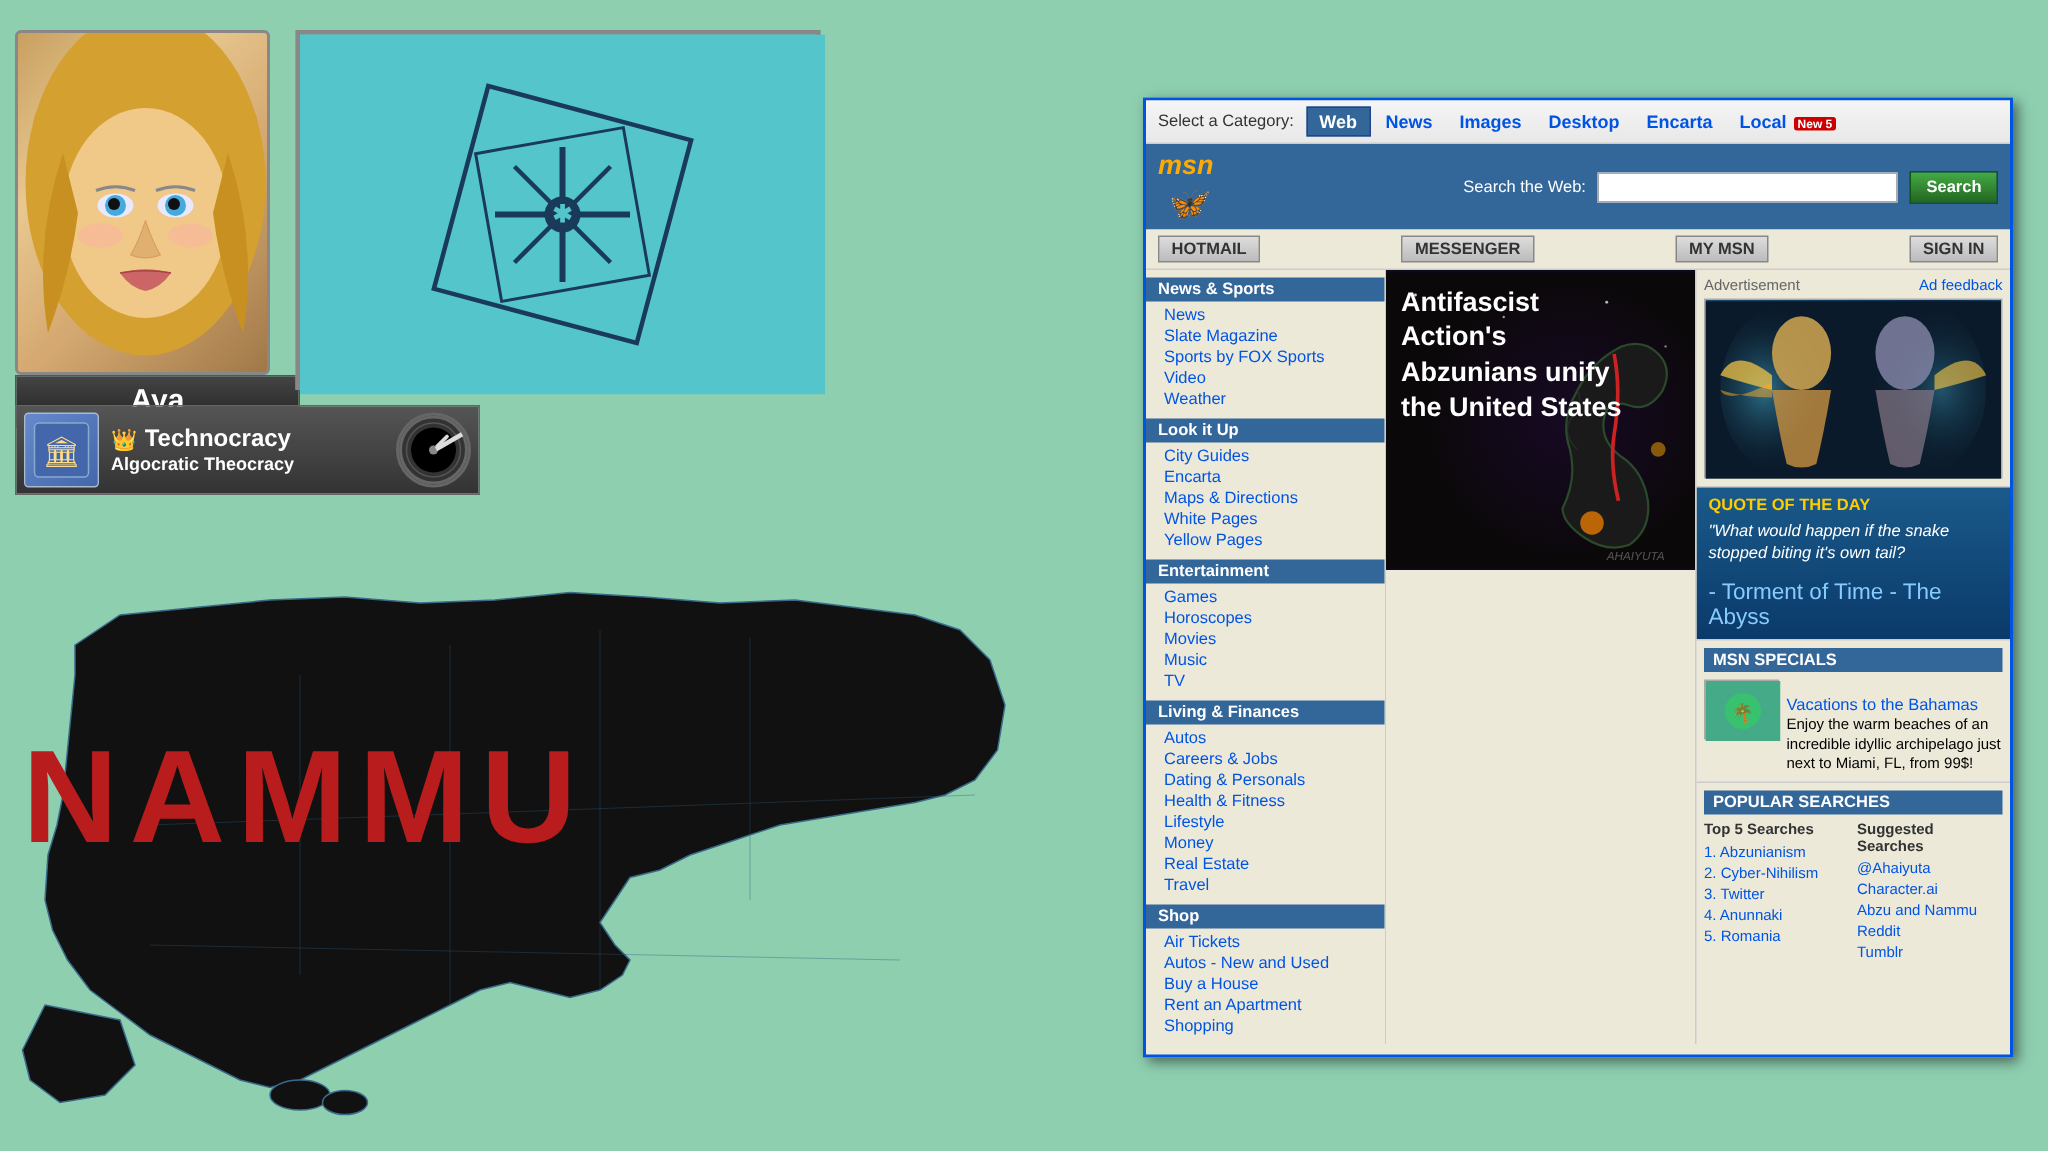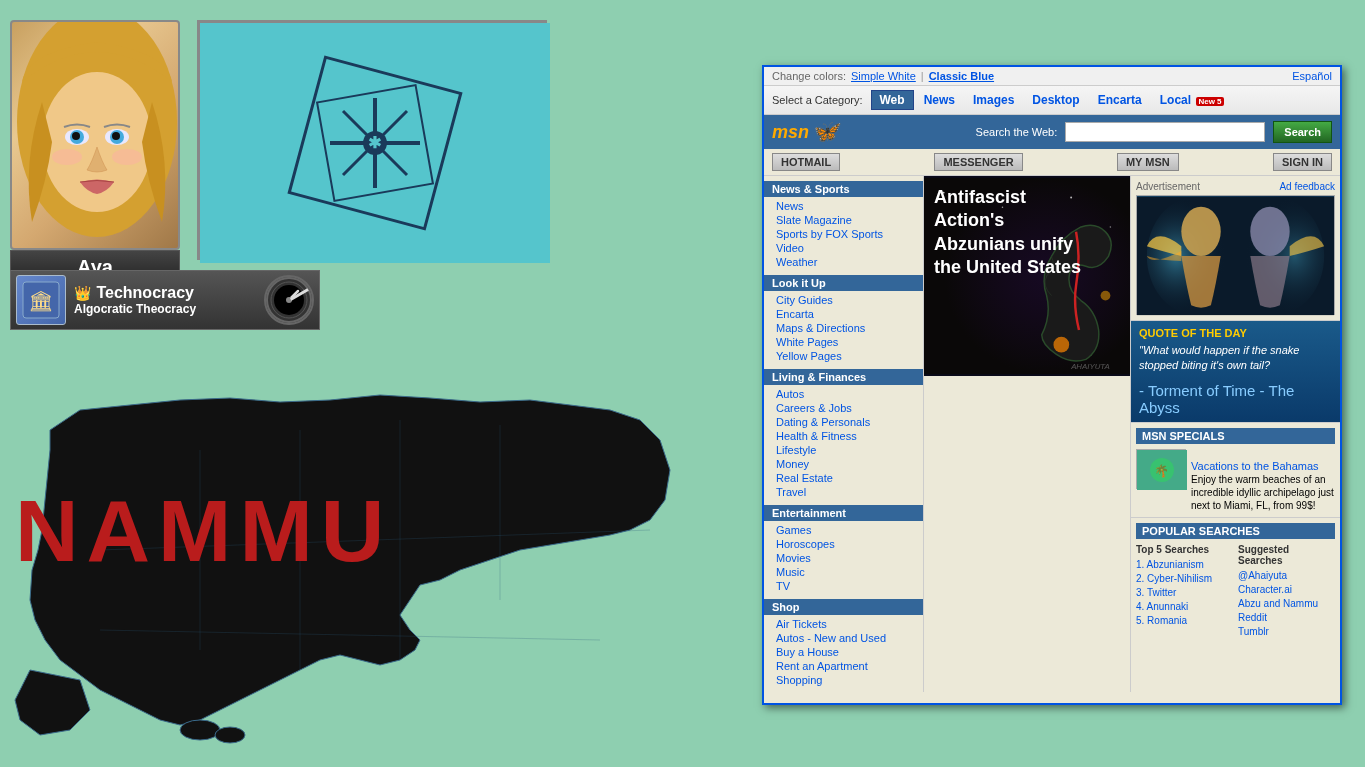--- a/index.html
+++ b/index.html
@@ -10,21 +10,21 @@
       overflow: hidden;
       font-family: Arial, sans-serif;
       position: relative;
     }
 
     
     .avatar-panel {
       position: absolute;
       left: 10px;
       top: 20px;
-      width: 170px;
+      width: 190px;
       height: 270px;
     }
 
     .avatar-image {
       width: 170px;
       height: 230px;
       background: linear-gradient(135deg, #c8a060 0%, #e8c890 30%, #d4a870 60%, #a07848 100%);
       border: 2px solid #888;
       border-radius: 4px;
       overflow: hidden;
@@ -258,20 +258,21 @@
       display: flex;
       align-items: center;
       gap: 8px;
     }
 
     .msn-logo {
       color: #ff6600;
       font-size: 20px;
       font-weight: bold;
       font-style: italic;
+      flex-direction: column;
     }
 
     .msn-logo span { color: #cc4400; }
 
     .msn-search-label {
       color: white;
       font-size: 11px;
       margin-left: auto;
     }
 
@@ -614,27 +615,20 @@
 
       <circle cx="0" cy="0" r="12" fill="#1a3a5a"></circle>
       <text x="0" y="5" text-anchor="middle" fill="#55c5cc" font-size="16" font-weight="bold">✱</text>
     </g>
   </svg>
 </div>
 
 <div class="msn-window">
 
 
-  <div class="msn-colorbar">
-    <span>Change colors:</span>
-    <a>Simple White</a>
-    <span class="separator">|</span>
-    <a style="font-weight:bold;">Classic Blue</a>
-    <span class="msn-espanol">Español</span>
-  </div>
 
   <div class="msn-navbar">
     <span class="msn-category">Select a Category:</span>
     <div class="msn-nav-tabs">
       <a class="msn-tab active">Web</a>
       <a class="msn-tab inactive">News</a>
       <a class="msn-tab inactive">Images</a>
       <a class="msn-tab inactive">Desktop</a>
       <a class="msn-tab inactive">Encarta</a>
       <a class="msn-tab inactive">Local <span class="new-badge-label">New 5</span></a>
@@ -671,37 +665,37 @@
       </div>
       <div class="msn-sidebar-section">
         <div class="msn-sidebar-header">Look it Up</div>
         <a class="msn-sidebar-link">City Guides</a>
         <a class="msn-sidebar-link">Encarta</a>
         <a class="msn-sidebar-link">Maps &amp; Directions</a>
         <a class="msn-sidebar-link">White Pages</a>
         <a class="msn-sidebar-link">Yellow Pages</a>
       </div>
       <div class="msn-sidebar-section">
+        <div class="msn-sidebar-header">Entertainment</div>
+        <a class="msn-sidebar-link">Games</a>
+        <a class="msn-sidebar-link">Horoscopes</a>
+        <a class="msn-sidebar-link">Movies</a>
+        <a class="msn-sidebar-link">Music</a>
+        <a class="msn-sidebar-link">TV</a>
+      </div>
+      <div class="msn-sidebar-section">
         <div class="msn-sidebar-header">Living &amp; Finances</div>
         <a class="msn-sidebar-link">Autos</a>
         <a class="msn-sidebar-link">Careers &amp; Jobs</a>
         <a class="msn-sidebar-link">Dating &amp; Personals</a>
         <a class="msn-sidebar-link">Health &amp; Fitness</a>
         <a class="msn-sidebar-link">Lifestyle</a>
         <a class="msn-sidebar-link">Money</a>
         <a class="msn-sidebar-link">Real Estate</a>
         <a class="msn-sidebar-link">Travel</a>
-      </div>
-      <div class="msn-sidebar-section">
-        <div class="msn-sidebar-header">Entertainment</div>
-        <a class="msn-sidebar-link">Games</a>
-        <a class="msn-sidebar-link">Horoscopes</a>
-        <a class="msn-sidebar-link">Movies</a>
-        <a class="msn-sidebar-link">Music</a>
-        <a class="msn-sidebar-link">TV</a>
       </div>
       <div class="msn-sidebar-section">
         <div class="msn-sidebar-header">Shop</div>
         <a class="msn-sidebar-link">Air Tickets</a>
         <a class="msn-sidebar-link">Autos - New and Used</a>
         <a class="msn-sidebar-link">Buy a House</a>
         <a class="msn-sidebar-link">Rent an Apartment</a>
         <a class="msn-sidebar-link">Shopping</a>
       </div>
 

